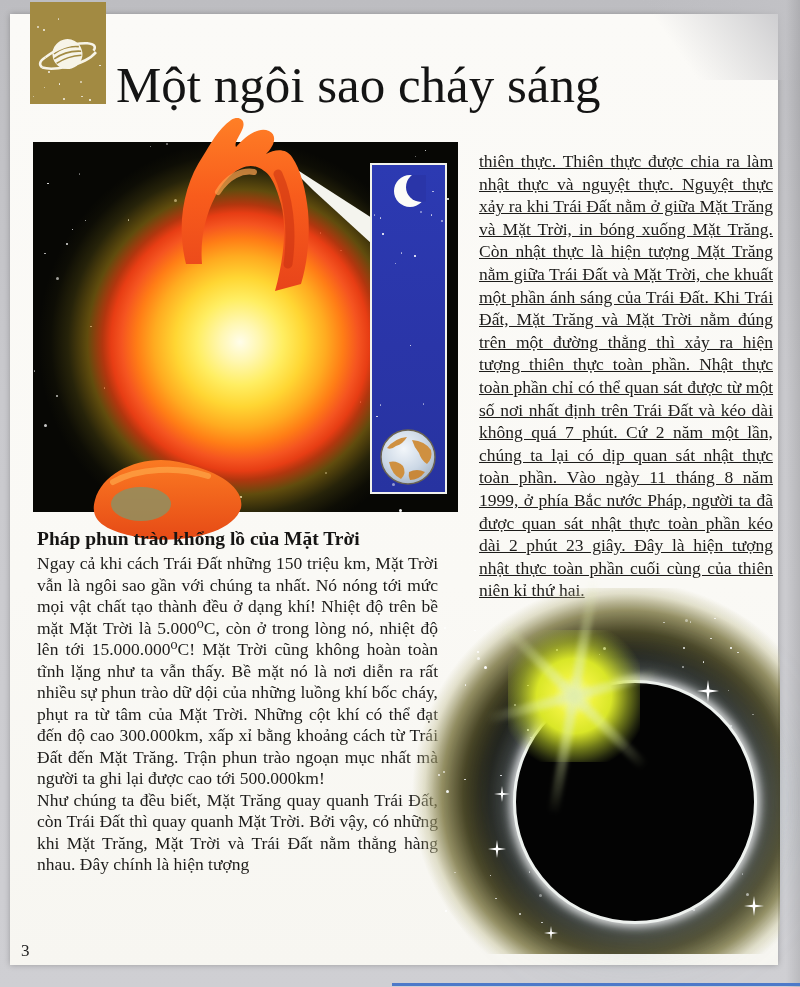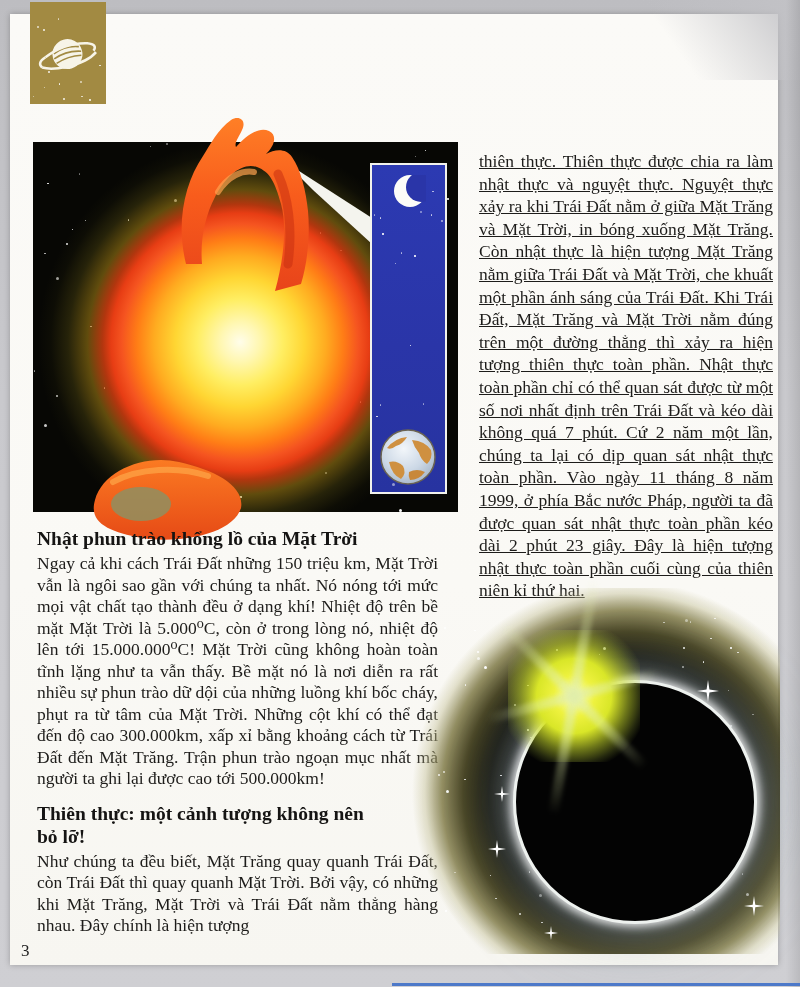--- a/index.html
+++ b/index.html
@@ -100,20 +100,21 @@
     <svg width="68" height="52" viewBox="0 0 68 52">
       <g transform="rotate(-16 34 26)">
         <path d="M6 30 Q2 24 12 21" fill="none" stroke="#f7f4e8" stroke-width="2.5"></path>
         <circle cx="34" cy="24" r="15" fill="#f7f4e8"></circle>
         <path d="M21 20 Q34 15 47 20 M20 25 Q34 20 48 25 M21 30 Q34 26 47 29" stroke="#a28a42" stroke-width="1.6" fill="none"></path>
         <path d="M12 21 Q34 12 56 19 Q66 23 60 28 M6 30 Q14 35 30 36 Q52 37 62 30" fill="none" stroke="#f7f4e8" stroke-width="2.5"></path>
       </g>
     </svg>
   </div>
 
+  <h1 class="title">Một ngôi sao cháy sáng</h1>
 
   <div class="sun-figure">
     <div class="sun-frame">
       <div class="starfield" style="position:absolute;left:0;top:0;width:100%;height:100%;">
           <i style="left: 92.1%; top: 28.9%; width: 1.6px; height: 1.6px; opacity: 0.57;"></i>
           <i style="left: 53.3%; top: 32.9%; width: 1.6px; height: 1.6px; opacity: 0.86;"></i>
           <i style="left: 54.3%; top: 68.5%; width: 1.6px; height: 1.6px; opacity: 0.8;"></i>
           <i style="left: 24.2%; top: 37.4%; width: 1.6px; height: 1.6px; opacity: 0.84;"></i>
           <i style="left: 5.4%; top: 68.4%; width: 1.6px; height: 1.6px; opacity: 0.71;"></i>
           <i style="left: 80.7%; top: 12.3%; width: 3px; height: 3px; opacity: 0.73;"></i>
@@ -250,23 +251,22 @@
             <stop offset="100%" stop-color="#e64a16"></stop>
         </linearGradient>
       </defs>
       <path d="M12 58 C20 28 62 12 96 20 C132 28 162 44 158 66 C150 92 98 102 58 96 C28 90 5 82 12 58 Z" fill="url(#fb)"></path>
       <ellipse cx="58" cy="62" rx="30" ry="17" fill="#8f8f60" opacity=".85"></ellipse>
       <path d="M30 40 C55 26 95 24 125 34" fill="none" stroke="#ffb050" stroke-width="6" stroke-linecap="round" opacity=".6"></path>
     </svg>
   </div>
 
   <div class="col-left">
-    <h2>Nhật phun trào khổng lồ của Mặt Trời</h2>
+    <h2>Pháp phun trào khổng lồ của Mặt Trời</h2>
     <p>Ngay cả khi cách Trái Đất những 150 triệu km, Mặt Trời vẫn là ngôi sao gần với chúng ta nhất. Nó nóng tới mức mọi vật chất tạo thành đều ở dạng khí! Nhiệt độ trên bề mặt Mặt Trời là 5.000⁰C, còn ở trong lòng nó, nhiệt độ lên tới 15.000.000⁰C! Mặt Trời cũng không hoàn toàn tĩnh lặng như ta vẫn thấy. Bề mặt nó là nơi diễn ra rất nhiều sự phun trào dữ dội của những luồng khí bốc cháy, phụt ra từ tâm của Mặt Trời. Những cột khí có thể đạt đến độ cao 300.000km, xấp xỉ bằng khoảng cách từ Trái Đất đến Mặt Trăng. Trận phun trào ngoạn mục nhất mà người ta ghi lại được cao tới 500.000km!</p>
-    <h2 class="h2b">Thiên thực: một cảnh tượng không nên bỏ lỡ!</h2>
     <p>Như chúng ta đều biết, Mặt Trăng quay quanh Trái Đất, còn Trái Đất thì quay quanh Mặt Trời. Bởi vậy, có những khi Mặt Trăng, Mặt Trời và Trái Đất nằm thẳng hàng nhau. Đây chính là hiện tượng</p>
   </div>
 
   <div class="col-right">
     <p>thiên thực. Thiên thực được chia ra làm nhật thực và nguyệt thực. Nguyệt thực xảy ra khi Trái Đất nằm ở giữa Mặt Trăng và Mặt Trời, in bóng xuống Mặt Trăng. Còn nhật thực là hiện tượng Mặt Trăng nằm giữa Trái Đất và Mặt Trời, che khuất một phần ánh sáng của Trái Đất. Khi Trái Đất, Mặt Trăng và Mặt Trời nằm đúng trên một đường thẳng thì xảy ra hiện tượng thiên thực toàn phần. Nhật thực toàn phần chỉ có thể quan sát được từ một số nơi nhất định trên Trái Đất và kéo dài không quá 7 phút. Cứ 2 năm một lần, chúng ta lại có dịp quan sát nhật thực toàn phần. Vào ngày 11 tháng 8 năm 1999, ở phía Bắc nước Pháp, người ta đã được quan sát nhật thực toàn phần kéo dài 2 phút 23 giây. Đây là hiện tượng nhật thực toàn phần cuối cùng của thiên niên kỉ thứ hai.</p>
   </div>
 
   <div class="eclipse-photo">
     <div class="eclipse-stars starfield">
         <i style="left: 44.7%; top: 31.2%; width: 1.6px; height: 1.6px; opacity: 0.47;"></i>

